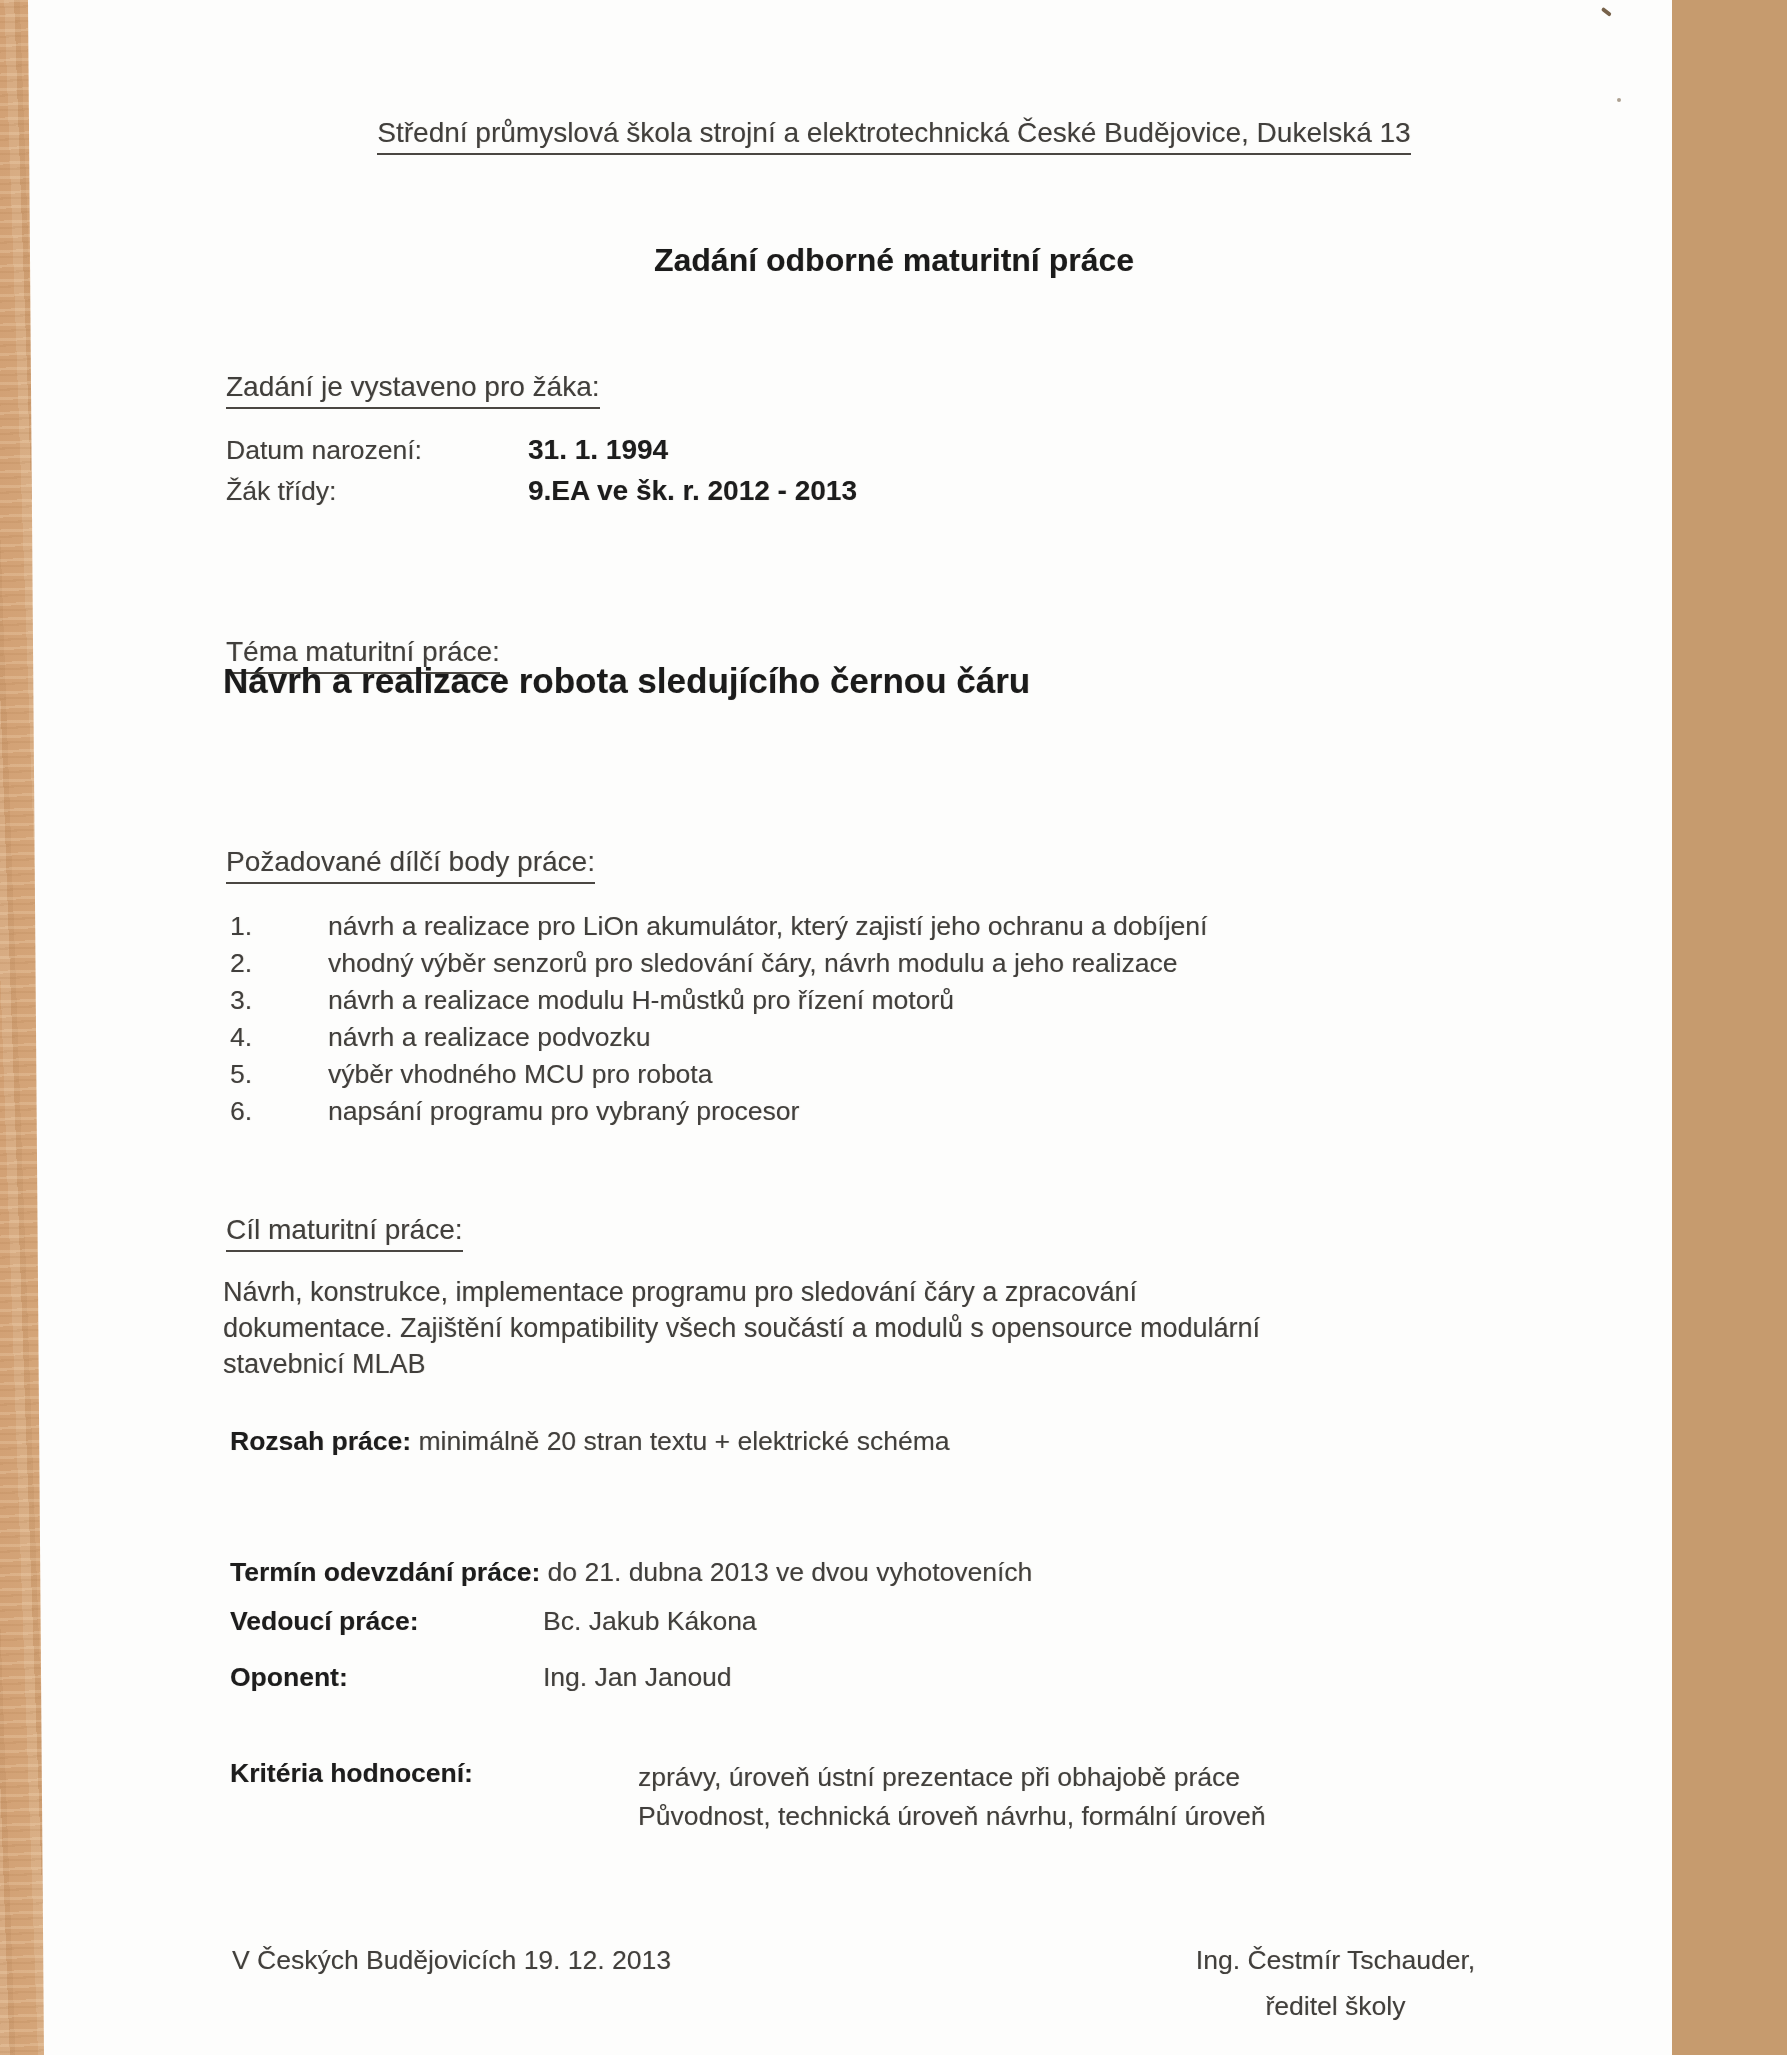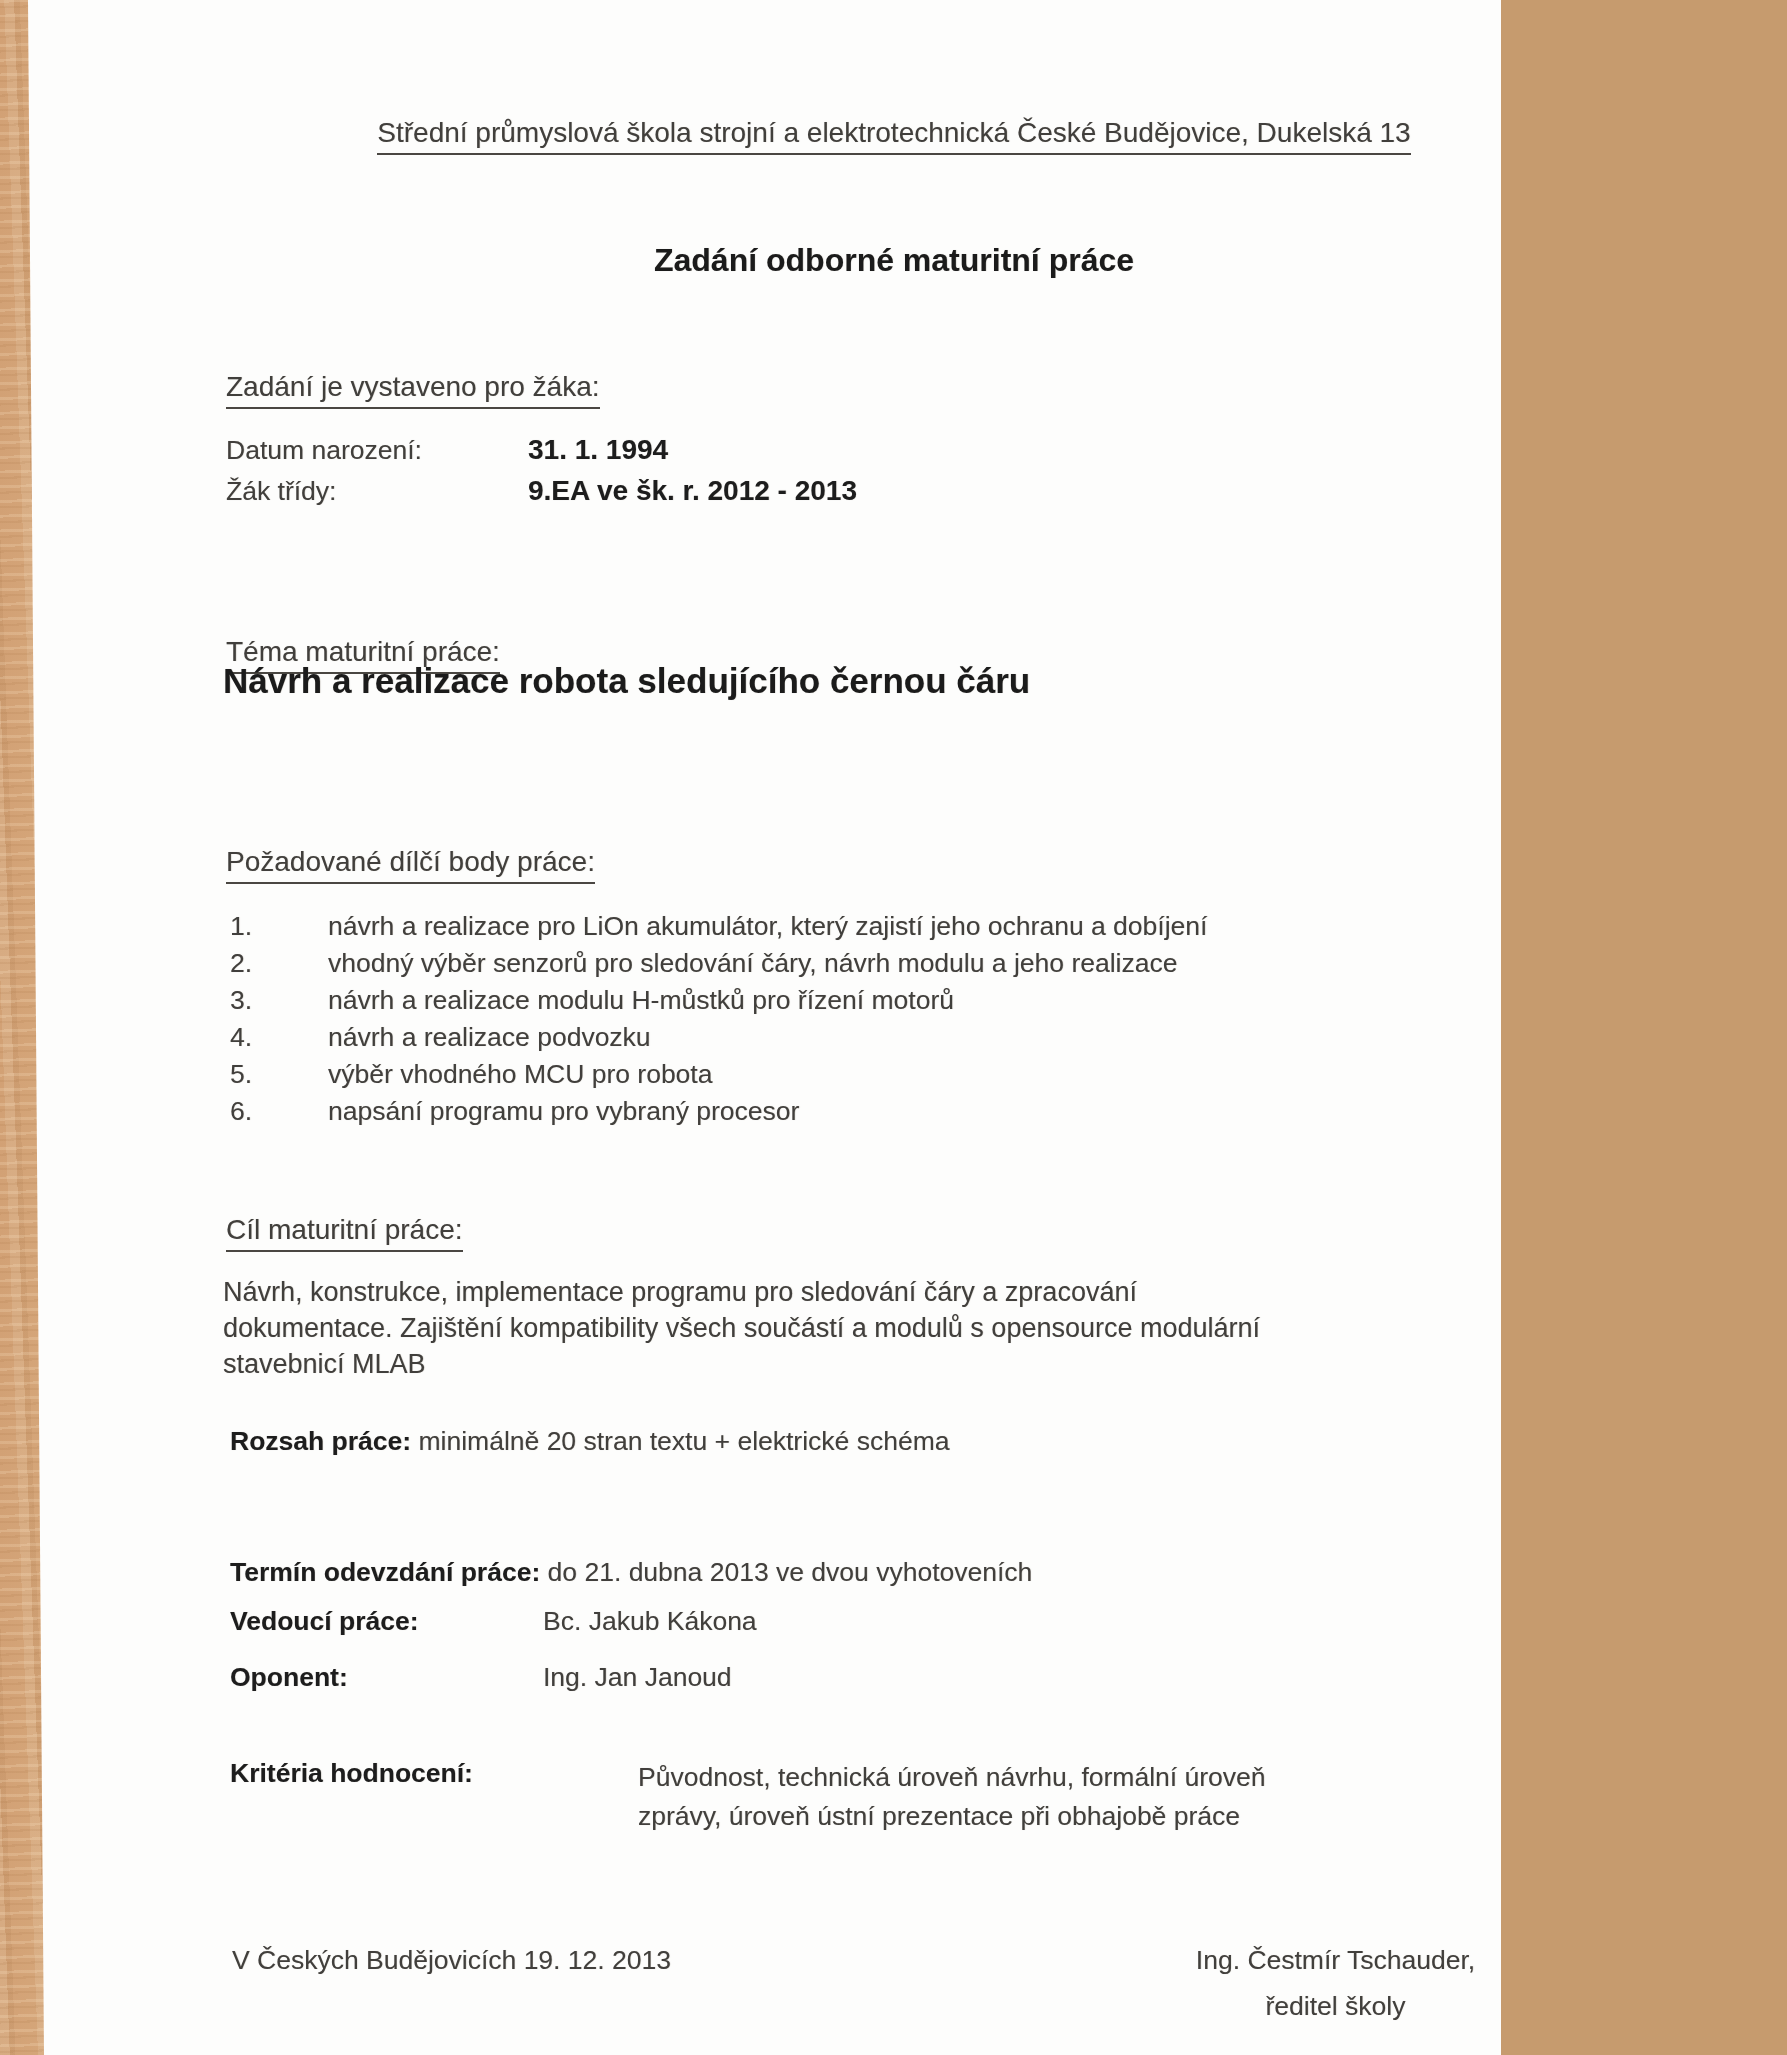--- a/index.html
+++ b/index.html
@@ -2,35 +2,34 @@
 <html style="font-size:11.2px"><head>
 <meta charset="utf-8">
 <style>
   html, body { margin: 0; padding: 0; }
   body {
     font-family: "Liberation Sans", "DejaVu Sans", sans-serif;
     background: #c69b6e;
   }
   #page {
     position: relative;
-    width: 1491px;
+    width: 1672px;
     height: 2056px;
     overflow: hidden;
     background:
       repeating-linear-gradient(178deg,
         rgba(255,235,205,0.20) 0px, rgba(255,235,205,0.20) 2.8px,
         rgba(0,0,0,0.0) 2.8px, rgba(0,0,0,0.0) 6.3px,
         rgba(150,95,45,0.10) 6.3px, rgba(150,95,45,0.10) 8.4px,
         rgba(0,0,0,0.0) 8.4px, rgba(0,0,0,0.0) 14.7px),
       repeating-linear-gradient(88deg,
         rgba(255,245,225,0.12) 0px, rgba(255,245,225,0.12) 9.8px,
         rgba(130,80,35,0.08) 9.8px, rgba(130,80,35,0.08) 15.4px,
         rgba(0,0,0,0.0) 15.4px, rgba(0,0,0,0.0) 38px),
       linear-gradient(90deg, #d2a175 0%, #d8ab7e 6%, #d3a274 50%, #d9ac80 94%, #cf9d6f 100%);
-    padding-left: 10px;
   }
   #paper {
     position: absolute;
     inset: 0;
     background: #fdfdfc;
     clip-path: polygon(28px 0px, 1762px 0px, 1774px 2056px, 44px 2056px);
   }
   .abs { position: absolute; }
   .txt {
     color: #413f3c;
@@ -138,22 +137,22 @@
   </div>
 
   <div class="abs txt inline-label" style="top:1606px; left:230px;">Vedoucí práce:</div>
   <div class="abs txt" style="top:1606px; left:543px;">Bc. Jakub Kákona</div>
 
   <div class="abs txt inline-label" style="top:1662px; left:230px;">Oponent:</div>
   <div class="abs txt" style="top:1662px; left:543px;">Ing. Jan Janoud</div>
 
   <div class="abs txt inline-label" style="top:1758px; left:230px;">Kritéria hodnocení:</div>
   <div class="abs txt" style="top:1758px; left:638px; line-height:39px; white-space:nowrap;">
+    <div>zprávy, úroveň ústní prezentace při obhajobě práce</div>
     <div>Původnost, technická úroveň návrhu, formální úroveň</div>
-    <div>zprávy, úroveň ústní prezentace při obhajobě práce</div>
   </div>
 
   <div class="abs txt" style="top:1945px; left:232px;">V Českých Budějovicích 19. 12. 2013</div>
   <div class="abs txt" id="signature-block" style="top:1937px; left:1140px;">
     <div>Ing. Čestmír Tschauder,</div>
     <div>ředitel školy</div>
   </div>
 </div>
 
 

